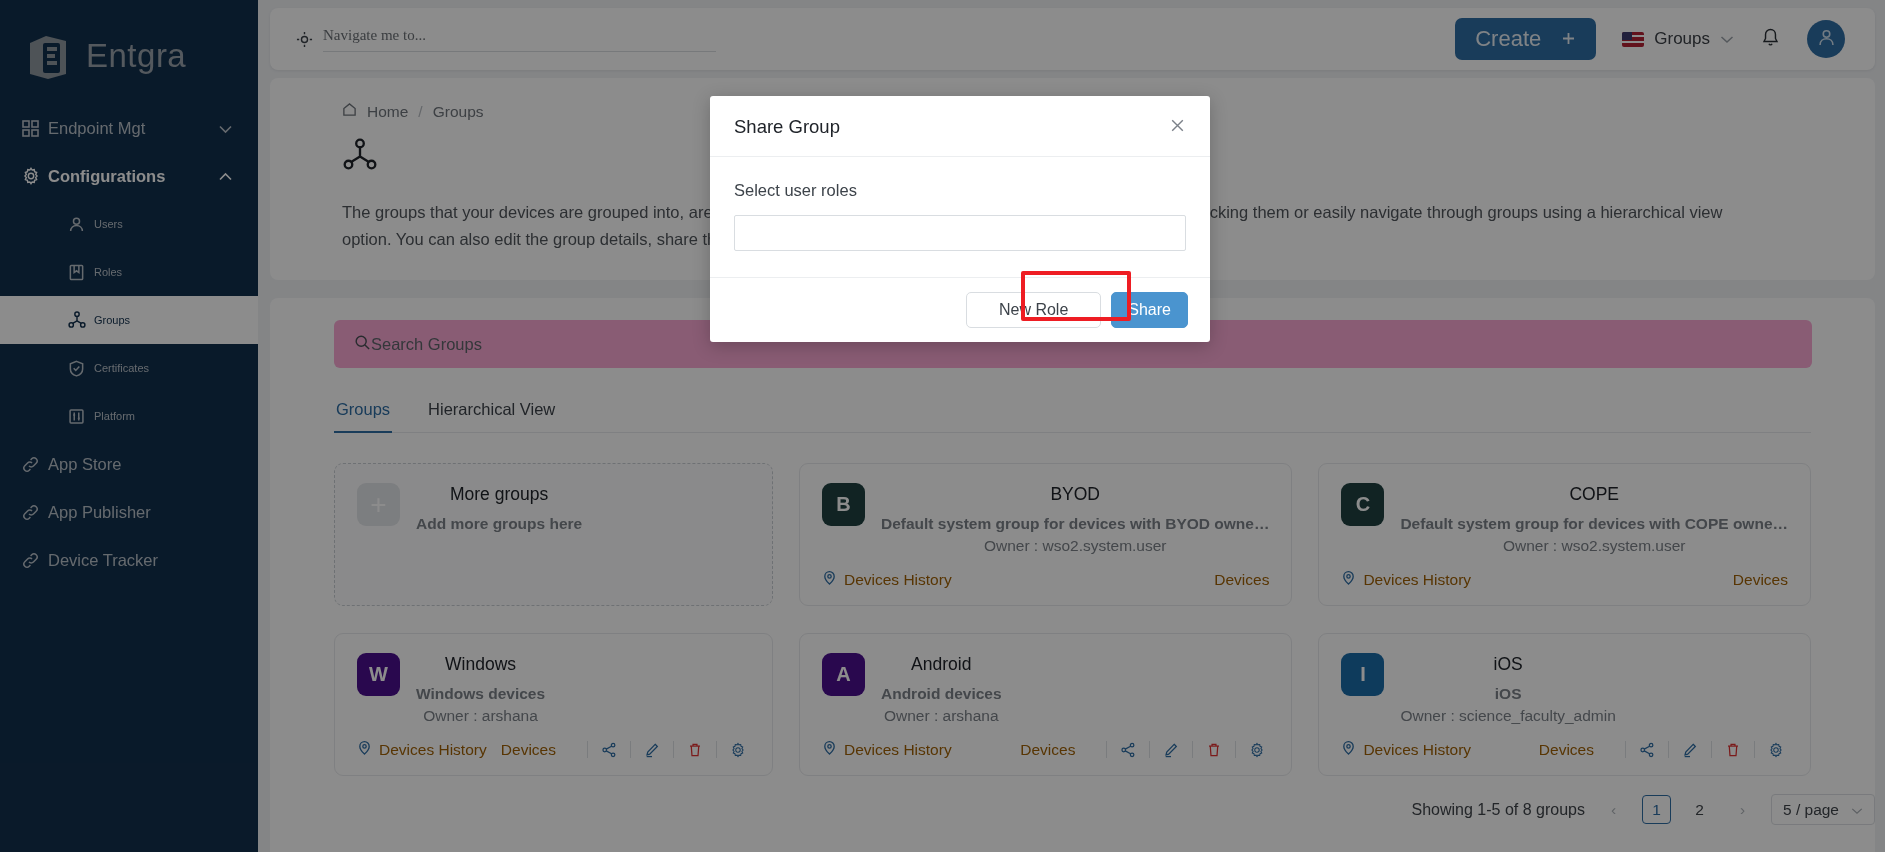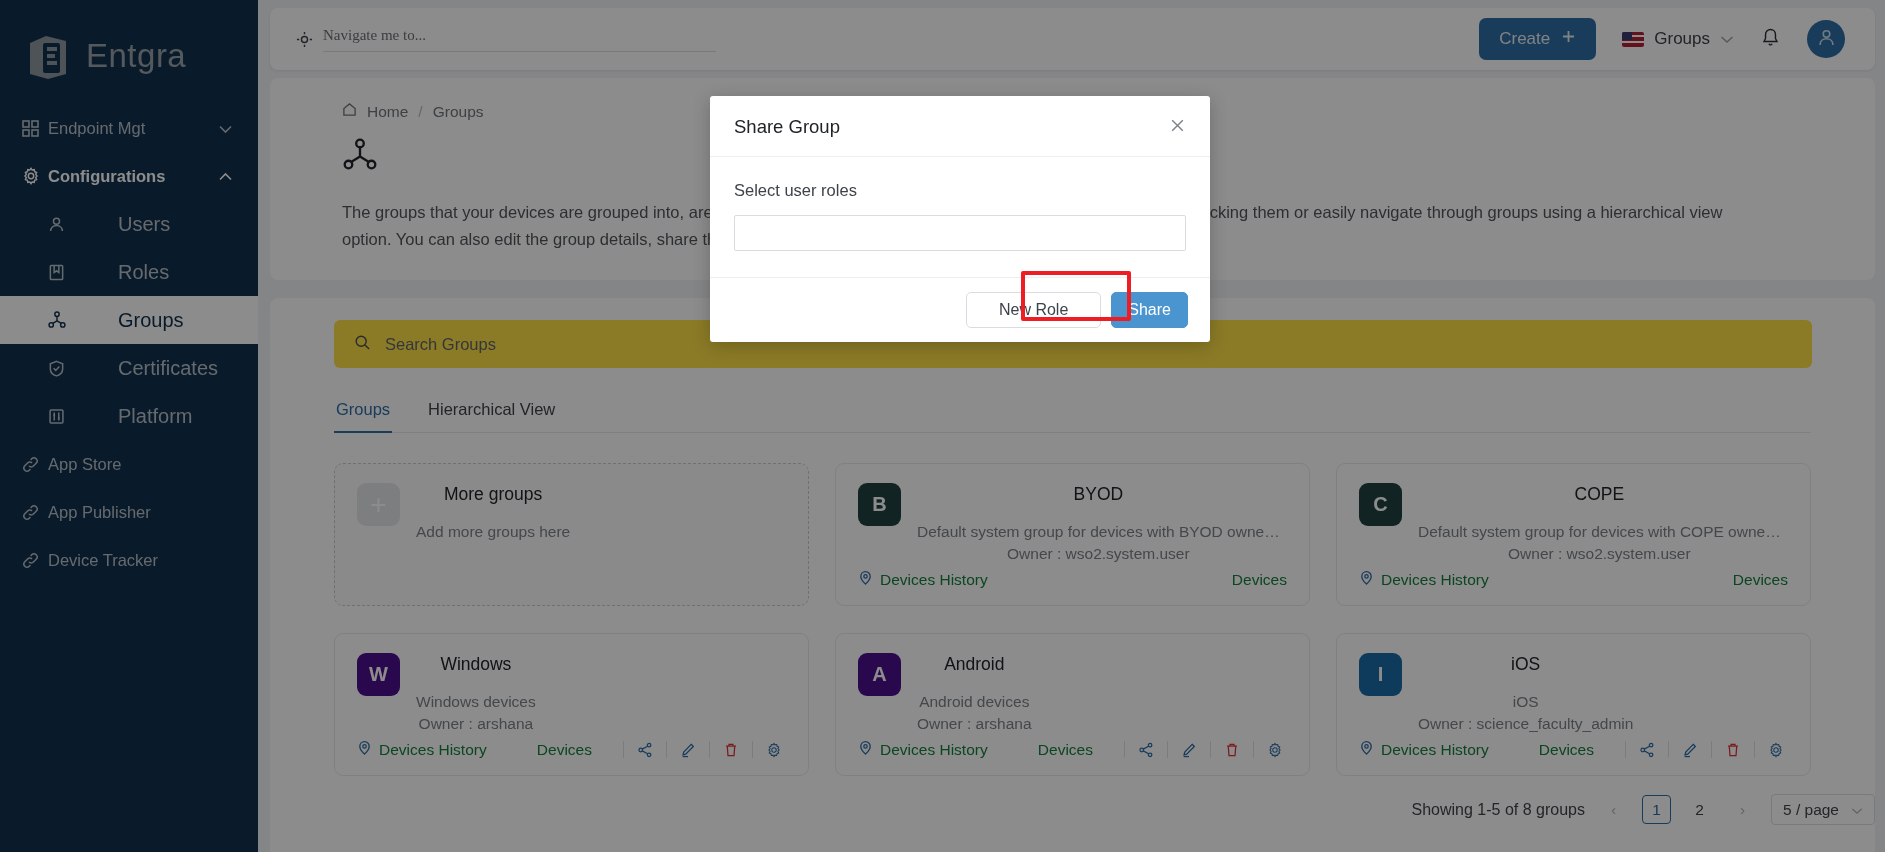--- a/index.html
+++ b/index.html
@@ -30,21 +30,21 @@
     font-weight: 400;
   }
   .nav { margin-top: 14px; }
   .nav-item {
     display: flex; align-items: center;
     height: 48px; padding-left: 22px;
     font-size: 16.5px; color: #b9c1c9;
     cursor: pointer; position: relative;
   }
   .nav-item .ico { width: 26px; display:flex; align-items:center; justify-content:flex-start; flex:none; }
-  .nav-item.sub { padding-left: 48px; font-size: 20px; gap: 44px; }
+  .nav-item.sub { padding-left: 68px; font-size: 11px; }
   .nav-item.active-group { color: #ffffff; font-weight: 600; }
   .nav-item.selected { background: #ffffff; color: #12304d; }
   .nav-item.selected svg { stroke: #12304d; }
   .caret { position: absolute; right: 26px; top: 50%; transform: translateY(-50%); }
   svg.i { stroke: #b9c1c9; fill: none; stroke-width: 1.6; }
 
   
   .topbar {
     position: absolute; left: 270px; top: 8px;
     width: 1605px; height: 62px;
@@ -57,22 +57,22 @@
   .navsearch input {
     border: none; outline: none; width: 100%;
     font-size: 15px; color: #4a4f55;
     font-family: Liberation Serif, serif;
     background: transparent;
   }
   .navsearch input::placeholder { color: #6b7076; }
   .topbar-right { margin-left: auto; display: flex; align-items: center; gap: 26px; padding-right: 30px; }
   .create-btn {
     background: #2e6da4; color: #e8eef4; border: none; border-radius: 7px;
-    height: 42px; padding: 0 20px; font-size: 17px; cursor: pointer;
-    display: flex; align-items: center; gap: 11px;
+    height: 42px; padding: 0 20px; font-size: 22px; cursor: pointer;
+    display: flex; align-items: center; gap: 20px;
     font-family: "Liberation Sans", sans-serif;
   }
   .lang { display: flex; align-items: center; gap: 10px; font-size: 17px; color: #3c4147; cursor: pointer; }
   .flag {
     width: 22px; height: 15px; border-radius: 2px; flex: none;
     background: linear-gradient(to bottom,#b22234 0 21%,#ffffff 21% 36%,#b22234 36% 57%,#ffffff 57% 72%,#b22234 72% 100%);
     position: relative; overflow: hidden;
   }
   .flag:before { content:""; position:absolute; left:0; top:0; width:10px; height:8px; background:#3c3b6e; }
   .icon-btn { cursor: pointer; display:flex; align-items:center; }
@@ -96,22 +96,22 @@
     margin-top: 16px; font-size: 40px; font-weight: 400; color: #20242a;
     letter-spacing: -.3px;
   }
   .pdesc { margin-top: 17px; font-size: 16.5px; line-height: 1.62; color: #51565c; max-width: 1425px; }
 
   .panel {
     margin-top: 18px; background: #ffffff; border-radius: 8px;
     padding: 22px 64px 0 64px; height: 600px;
   }
   .searchbox {
-    height: 48px; background: #fde047; border-radius: 6px;
-    display: flex; align-items: center; gap: 14px; padding: 0 20px;
+    height: 48px; background: #f9a8d4; border-radius: 6px;
+    display: flex; align-items: center; padding: 0 20px;
     width: 1478px;
   }
   .searchbox input {
     border: none; background: transparent; outline: none;
     font-size: 16.5px; color: #40454b; width: 100%;
     font-family: "Liberation Sans", sans-serif;
   }
   .searchbox input::placeholder { color: #5f656b; }
 
   .tabs { display: flex; gap: 34px; margin-top: 26px; border-bottom: 1px solid #e8eaed; }
@@ -128,26 +128,26 @@
   }
   .card.dashed { border: 1px dashed #c9ced4; background: #fcfcfd; }
   .card-top { display: flex; gap: 16px; }
   .tile {
     width: 43px; height: 43px; border-radius: 9px; flex: none;
     display: flex; align-items: center; justify-content: center;
     color: #fff; font-size: 20px; font-weight: 600;
   }
   .tile.plus { background: #e2e5e9; color: #ffffff; font-size: 28px; font-weight: 300; }
   .card-name { font-size: 17.5px; color: #20242a; margin-top: 1px; }
-  .card-sub { font-size: 15.5px; color: #7c8289; margin-top: 16px; line-height: 1.42;
-              white-space: nowrap; overflow: hidden; text-overflow: ellipsis; max-width: 400px; }
+  .card-sub { font-size: 15.5px; color: #7c8289; margin-top: 8px; line-height: 1.42;
+              white-space: nowrap; overflow: hidden; text-overflow: ellipsis; max-width: 400px; font-weight: bold; }
   .card-owner { font-size: 15.5px; color: #7c8289; line-height: 1.42; }
   .card-foot {
     margin-top: auto; display: flex; align-items: center;
-    font-size: 15.5px; color: #15803d;
+    font-size: 15.5px; color: #a16207;
   }
   .foot-link { display: flex; align-items: center; gap: 7px; cursor: pointer; }
   .foot-devices { margin-left: auto; cursor: pointer; }
   .acts { display: flex; align-items: center; gap: 0; margin-left: 22px; }
   .acts .div { width: 1px; height: 17px; background: #dfe2e6; margin: 0 9px; }
   .acts .a { cursor: pointer; display: flex; align-items: center; padding: 0 4px; }
 
   .pager {
     position: absolute; right: 0; bottom: 19px;
     display: flex; align-items: center; gap: 14px;

